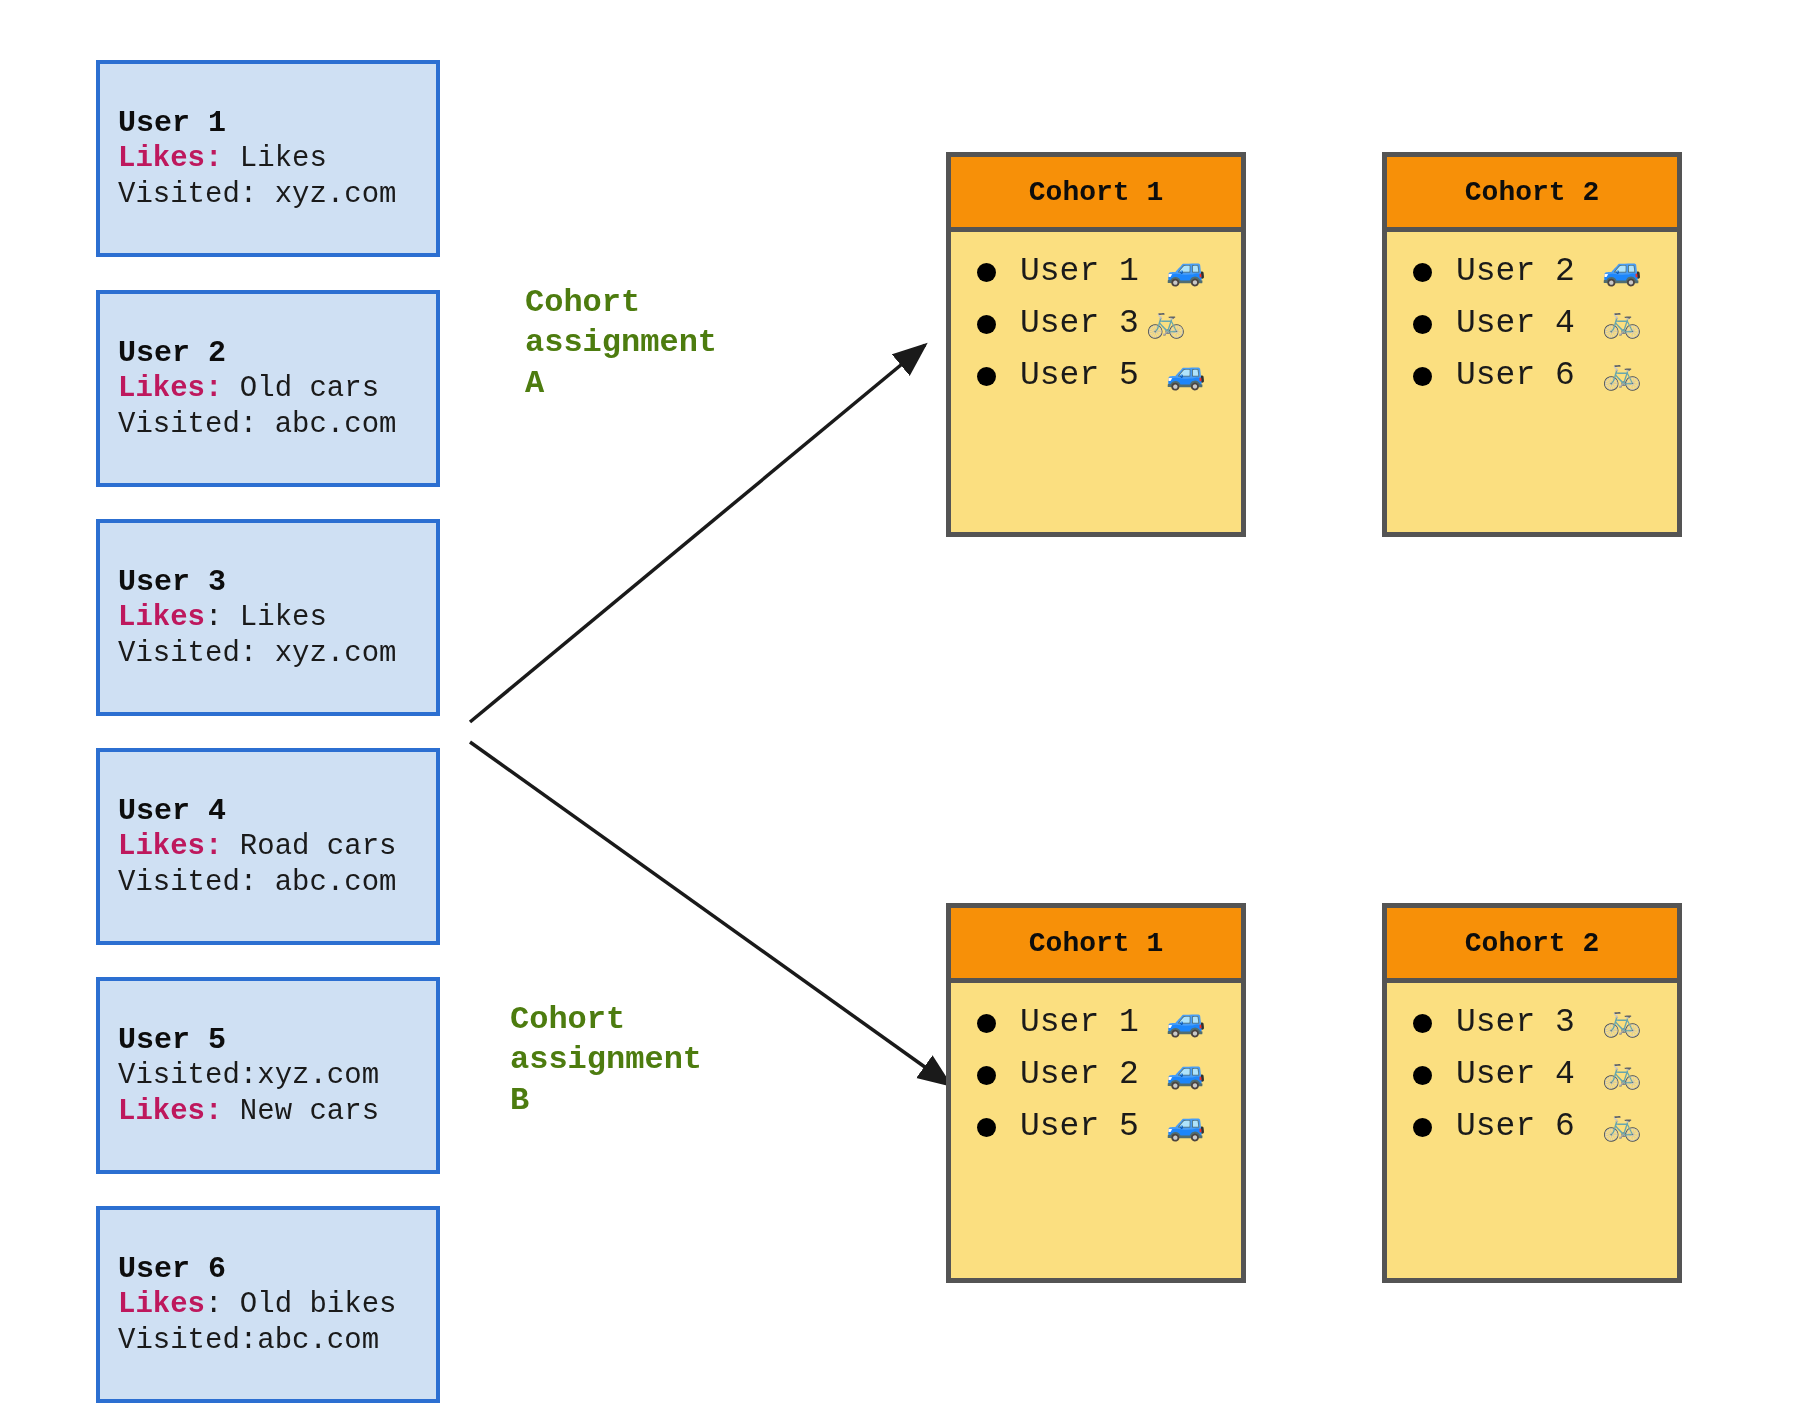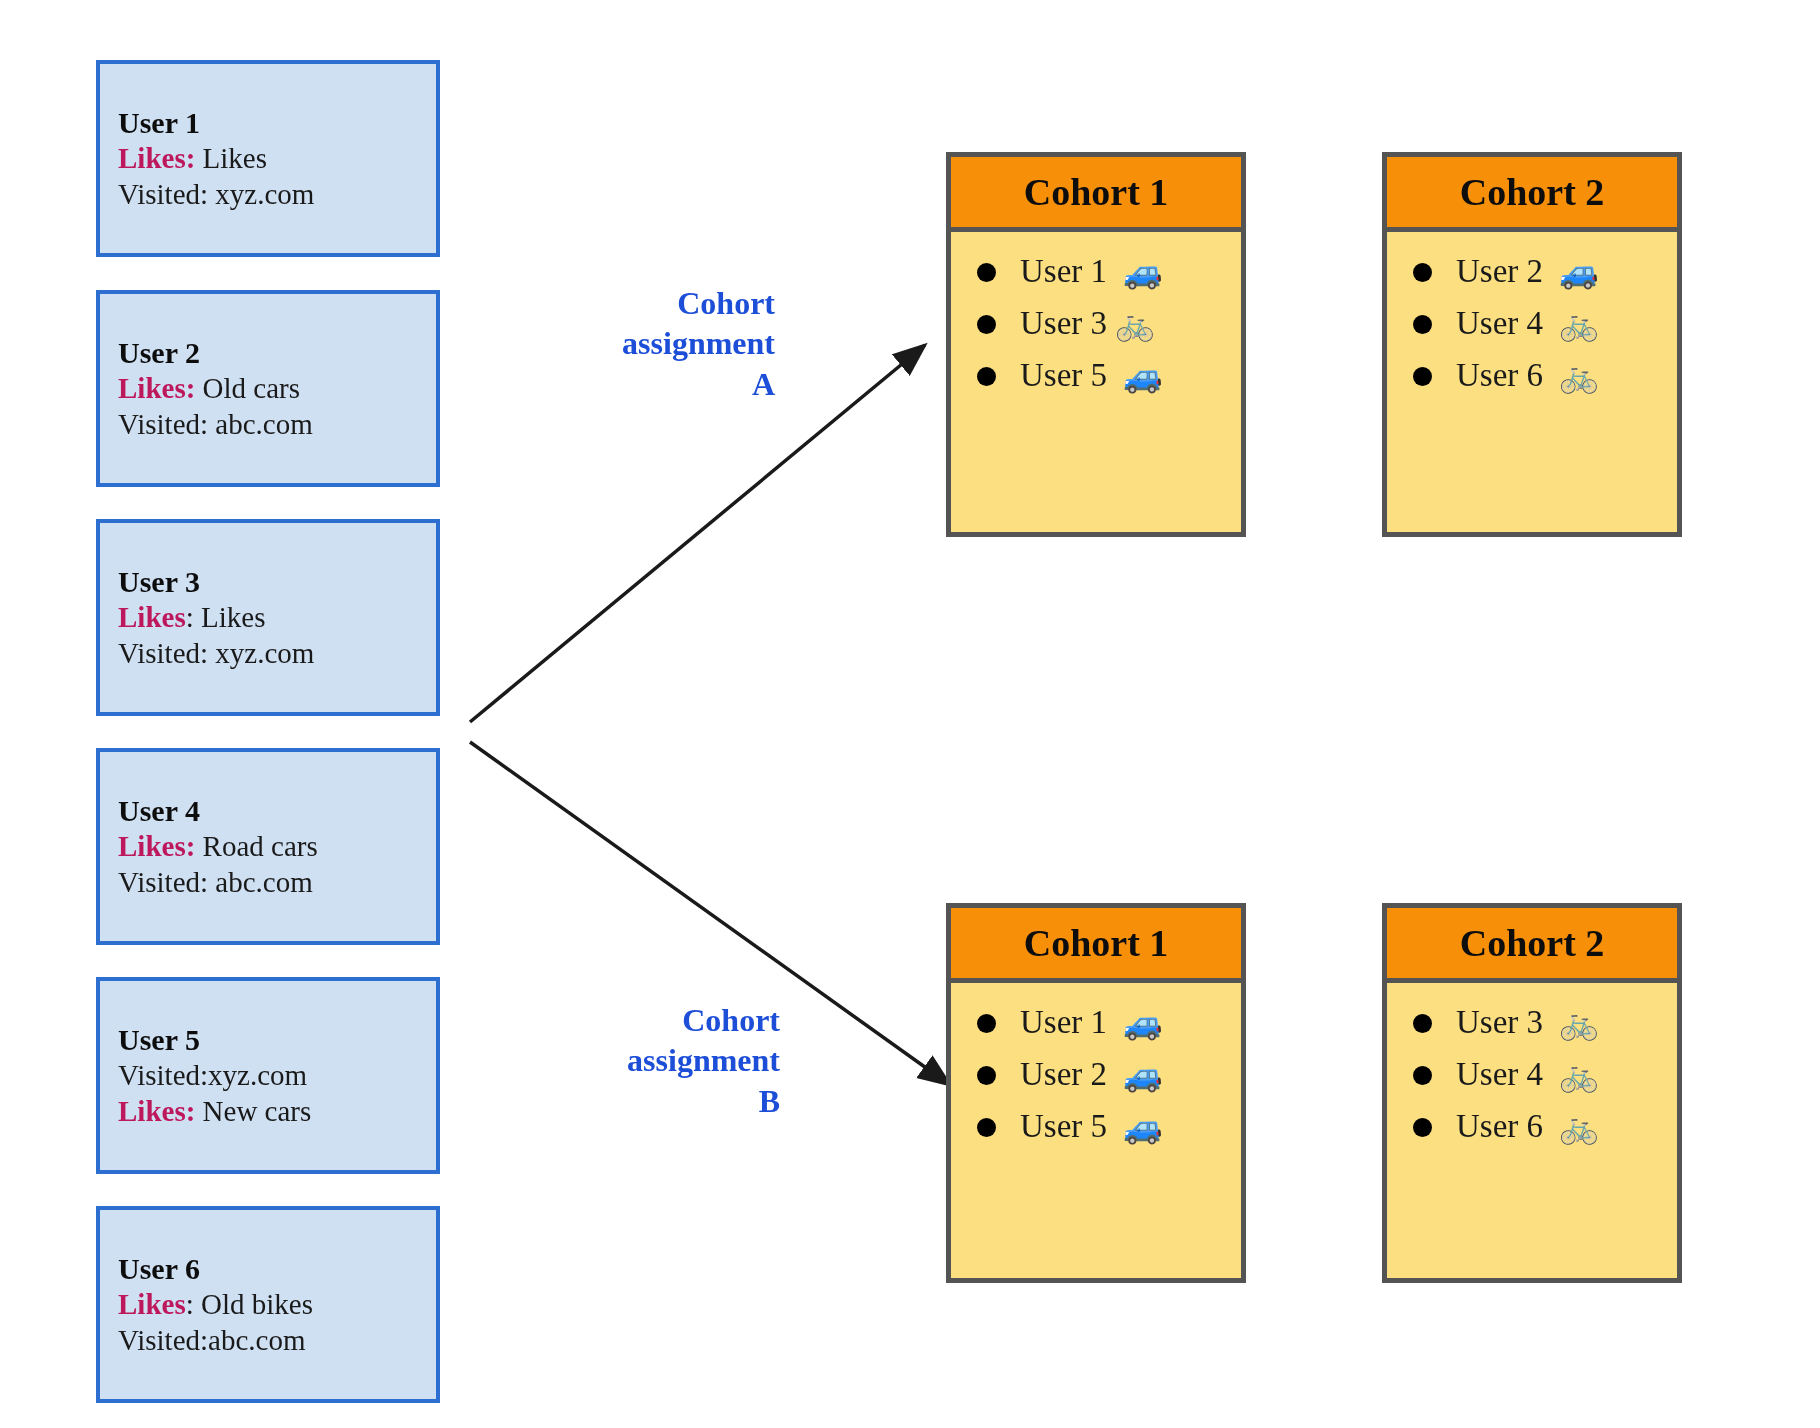--- a/index.html
+++ b/index.html
@@ -5,21 +5,21 @@
   html, body {
     margin: 0;
     padding: 0;
     background: #ffffff;
   }
   #canvas {
     position: relative;
     width: 1820px;
     height: 1428px;
     background: #ffffff;
-    font-family: Liberation Serif, serif;
+    font-family: Liberation Mono, monospace;
     overflow: hidden;
   }
 
   
   .user-card {
     position: absolute;
     left: 96px;
     width: 344px;
     box-sizing: border-box;
     background: #cfe0f3;
@@ -56,21 +56,21 @@
     display: flex;
     flex-direction: column;
   }
   .cohort-header {
     background: #f79008;
     border-bottom: 5px solid #545454;
     height: 70px;
     display: flex;
     align-items: center;
     justify-content: center;
-    font-size: 38px;
+    font-size: 28px;
     font-weight: bold;
     color: #0d0d0d;
   }
   .cohort-body {
     flex: 1;
     padding: 14px 0 0 0;
   }
   .cohort-item {
     display: flex;
     align-items: center;
@@ -95,22 +95,22 @@
     font-size: 32px;
     margin-left: 8px;
     line-height: 1;
   }
 
   
   .arrow-label {
     position: absolute;
     font-size: 32px;
     font-weight: bold;
-    color: #1d4ed8;
-    text-align: right;
+    color: #4d7c0f;
+    text-align: left;
     line-height: 1.26;
     white-space: pre-line;
   }
 
   
   #arrows {
     position: absolute;
     left: 0;
     top: 0;
     width: 1820px;

